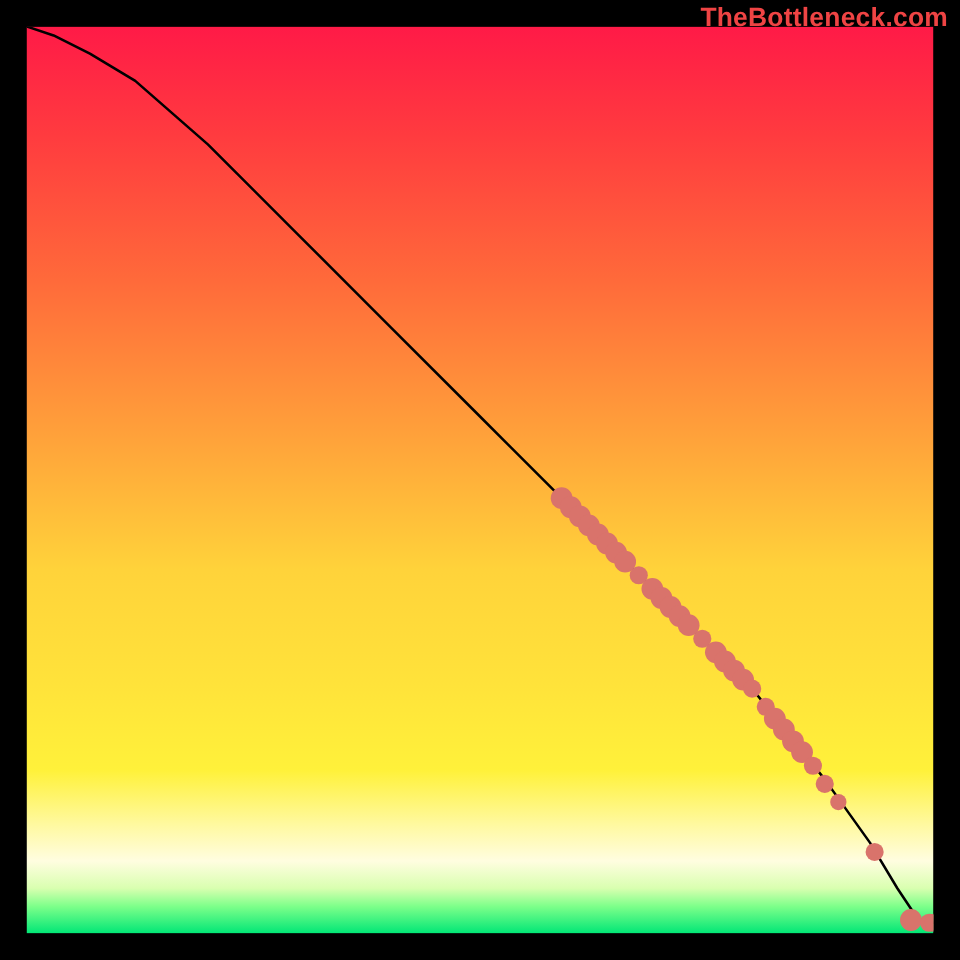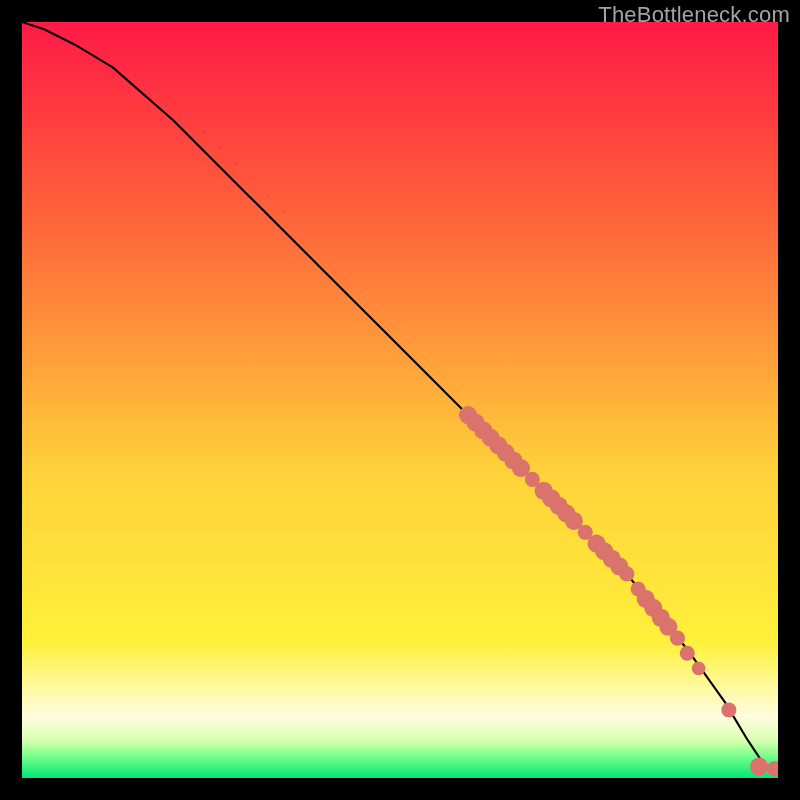--- a/index.html
+++ b/index.html
@@ -15,22 +15,22 @@
     position: relative;
     width: 800px;
     height: 800px;
     background: #000000;
   }
   .watermark {
     position: absolute;
     top: 2px;
     right: 10px;
     font-size: 22px;
-    font-weight: 400;
-    color: #a3a3a3;
+    font-weight: 700;
+    color: #ef4444;
     letter-spacing: 0.2px;
     z-index: 10;
   }
   .plot-area {
     position: absolute;
     left: 22px;
     top: 22px;
     width: 756px;
     height: 756px;
     overflow: hidden;

